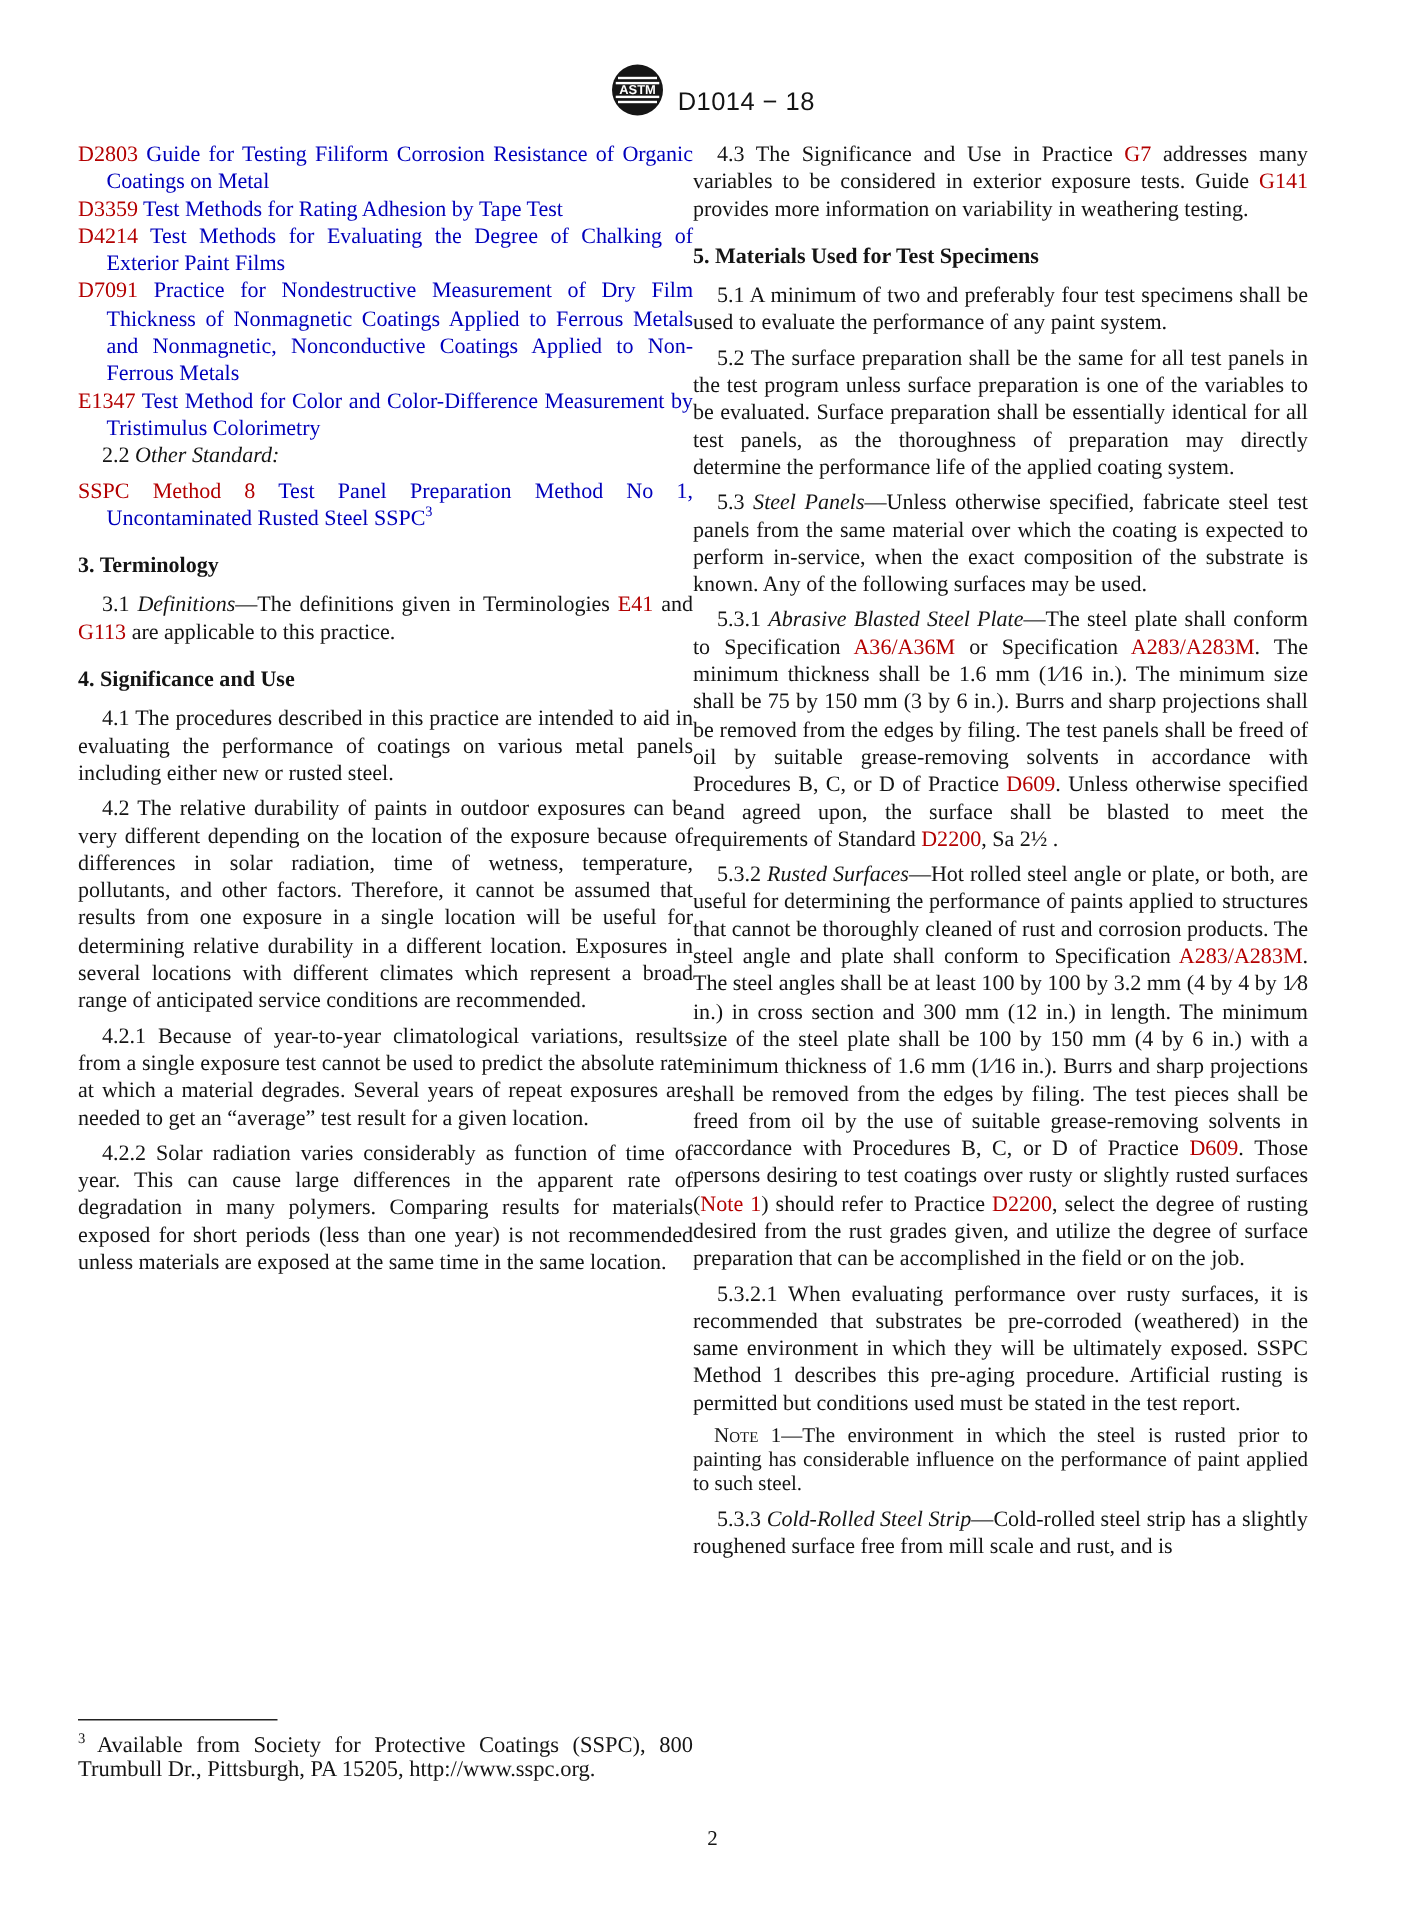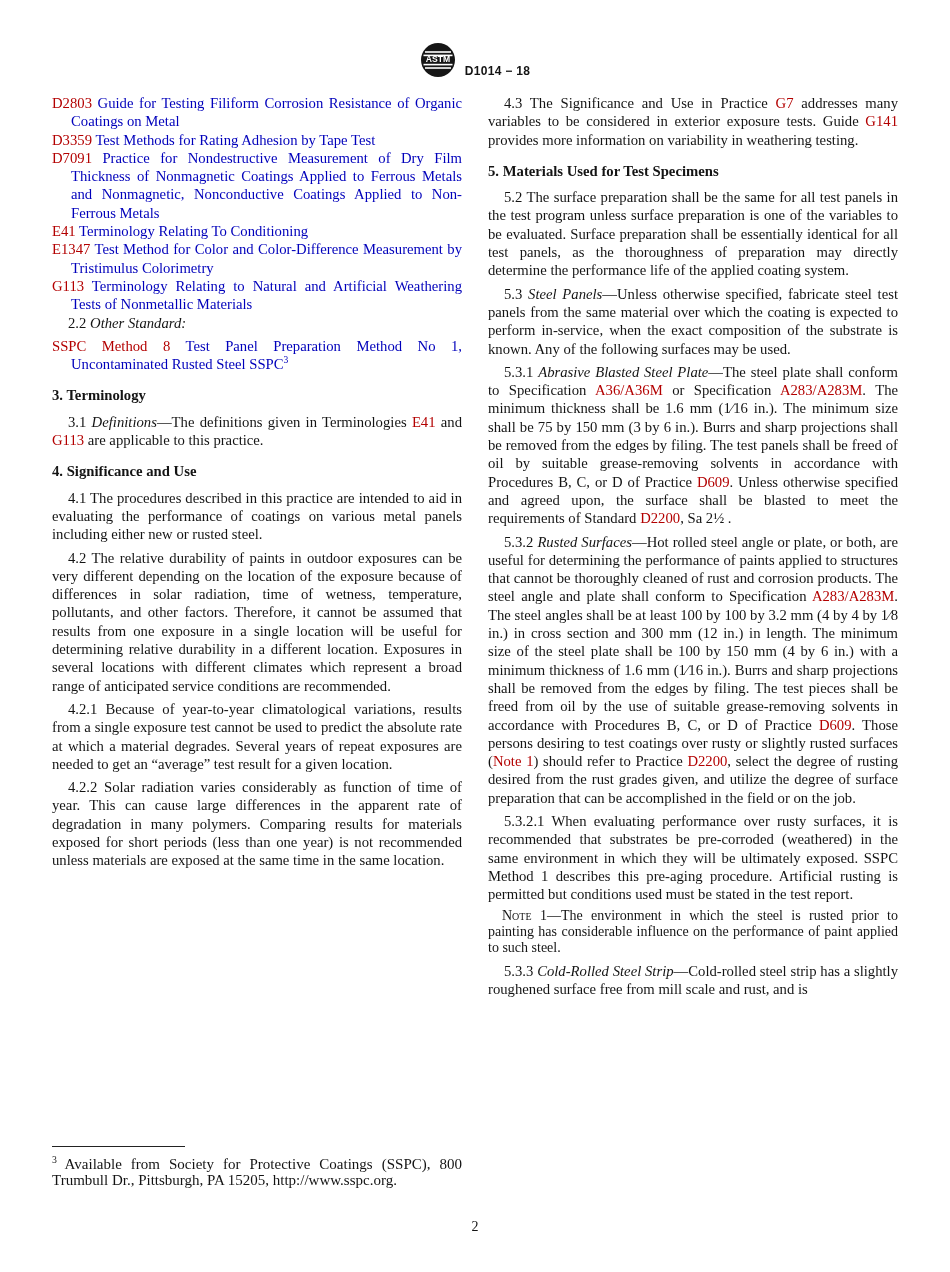--- a/index.html
+++ b/index.html
@@ -17,27 +17,26 @@
   }
   .page-header {
     display: flex;
     justify-content: center;
     align-items: flex-end;
     gap: 9px;
     padding-top: 42px;
   }
   .doc-number {
     font-family: "Liberation Sans", sans-serif;
-    font-weight: 700;
-    font-size: 12px;
+    font-weight: 400;
+    font-size: 17px;
     letter-spacing: 0.3px;
   }
   .columns {
     display: flex;
-    gap: 26px;
     padding: 16px 52px 0 52px;
   }
   .col {
     width: 410px;
     font-size: 14.7px;
     line-height: 18.3px;
   }
   .blk { margin: 0; }
   .blk.p {
     text-align: justify;
@@ -107,37 +106,37 @@
       <text x="18" y="20.4" text-anchor="middle" font-family="Liberation Sans, sans-serif" font-size="8.6" font-weight="bold" fill="#ffffff">ASTM</text>
     </svg>
   </span>
   <span class="doc-number">D1014 − 18</span>
 </header>
 
 <main class="columns">
   <section class="col">
       <div class="blk ref"><span class="red">D2803 </span><span class="blue">Guide for Testing Filiform Corrosion Resistance of Organic Coatings on Metal</span></div>
       <div class="blk ref"><span class="red">D3359 </span><span class="blue">Test Methods for Rating Adhesion by Tape Test</span></div>
+      <div class="blk ref"><span class="red">D4214 </span><span class="blue">Test Methods for Evaluating the Degree of Chalking of Exterior Paint Films</span></div>
       <div class="blk ref"><span class="red">D7091 </span><span class="blue">Practice for Nondestructive Measurement of Dry Film Thickness of Nonmagnetic Coatings Applied to Ferrous Metals and Nonmagnetic, Nonconductive Coatings Applied to Non-Ferrous Metals</span></div>
-      <div class="blk ref"><span class="red">E41 </span><span class="blue">Terminology Relating To Conditioning</span></div>
       <div class="blk ref"><span class="red">E1347 </span><span class="blue">Test Method for Color and Color-Difference Measurement by Tristimulus Colorimetry</span></div>
-      <div class="blk ref"><span class="red">G113 </span><span class="blue">Terminology Relating to Natural and Artificial Weathering Tests of Nonmetallic Materials</span></div>
       <div class="blk p"><span>2.2 </span><span class="i">Other Standard:</span></div>
       <div class="blk ref"><span class="red">SSPC Method 8 </span><span class="blue">Test Panel Preparation Method No 1, Uncontaminated Rusted Steel SSPC</span><span class="sup blue">3</span></div>
       <div class="blk h"><span>3. Terminology</span></div>
       <div class="blk p"><span>3.1 </span><span class="i">Definitions</span><span>—The definitions given in Terminologies </span><span class="red">E41</span><span> and </span><span class="red">G113</span><span> are applicable to this practice.</span></div>
       <div class="blk h"><span>4. Significance and Use</span></div>
       <div class="blk p"><span>4.1 The procedures described in this practice are intended to aid in evaluating the performance of coatings on various metal panels including either new or rusted steel.</span></div>
       <div class="blk p"><span>4.2 The relative durability of paints in outdoor exposures can be very different depending on the location of the exposure because of differences in solar radiation, time of wetness, temperature, pollutants, and other factors. Therefore, it cannot be assumed that results from one exposure in a single location will be useful for determining relative durability in a different location. Exposures in several locations with different climates which represent a broad range of anticipated service conditions are recommended.</span></div>
       <div class="blk p"><span>4.2.1 Because of year-to-year climatological variations, results from a single exposure test cannot be used to predict the absolute rate at which a material degrades. Several years of repeat exposures are needed to get an “average” test result for a given location.</span></div>
       <div class="blk p"><span>4.2.2 Solar radiation varies considerably as function of time of year. This can cause large differences in the apparent rate of degradation in many polymers. Comparing results for materials exposed for short periods (less than one year) is not recommended unless materials are exposed at the same time in the same location.</span></div>
     </section>
   <section class="col">
       <div class="blk p"><span>4.3 The Significance and Use in Practice </span><span class="red">G7</span><span> addresses many variables to be considered in exterior exposure tests. Guide </span><span class="red">G141</span><span> provides more information on variability in weathering testing.</span></div>
       <div class="blk h"><span>5. Materials Used for Test Specimens</span></div>
+      <div class="blk p"><span>5.1 A minimum of two and preferably four test specimens shall be used to evaluate the performance of any paint system.</span></div>
       <div class="blk p"><span>5.2 The surface preparation shall be the same for all test panels in the test program unless surface preparation is one of the variables to be evaluated. Surface preparation shall be essentially identical for all test panels, as the thoroughness of preparation may directly determine the performance life of the applied coating system.</span></div>
       <div class="blk p"><span>5.3 </span><span class="i">Steel Panels</span><span>—Unless otherwise specified, fabricate steel test panels from the same material over which the coating is expected to perform in-service, when the exact composition of the substrate is known. Any of the following surfaces may be used.</span></div>
       <div class="blk p"><span>5.3.1 </span><span class="i">Abrasive Blasted Steel Plate</span><span>—The steel plate shall conform to Specification </span><span class="red">A36/A36M</span><span> or Specification </span><span class="red">A283/A283M</span><span>. The minimum thickness shall be 1.6 mm (1⁄16 in.). The minimum size shall be 75 by 150 mm (3 by 6 in.). Burrs and sharp projections shall be removed from the edges by filing. The test panels shall be freed of oil by suitable grease-removing solvents in accordance with Procedures B, C, or D of Practice </span><span class="red">D609</span><span>. Unless otherwise specified and agreed upon, the surface shall be blasted to meet the requirements of Standard </span><span class="red">D2200</span><span>, Sa 2½ .</span></div>
       <div class="blk p"><span>5.3.2 </span><span class="i">Rusted Surfaces</span><span>—Hot rolled steel angle or plate, or both, are useful for determining the performance of paints applied to structures that cannot be thoroughly cleaned of rust and corrosion products. The steel angle and plate shall conform to Specification </span><span class="red">A283/A283M</span><span>. The steel angles shall be at least 100 by 100 by 3.2 mm (4 by 4 by 1⁄8 in.) in cross section and 300 mm (12 in.) in length. The minimum size of the steel plate shall be 100 by 150 mm (4 by 6 in.) with a minimum thickness of 1.6 mm (1⁄16 in.). Burrs and sharp projections shall be removed from the edges by filing. The test pieces shall be freed from oil by the use of suitable grease-removing solvents in accordance with Procedures B, C, or D of Practice </span><span class="red">D609</span><span>. Those persons desiring to test coatings over rusty or slightly rusted surfaces (</span><span class="red">Note 1</span><span>) should refer to Practice </span><span class="red">D2200</span><span>, select the degree of rusting desired from the rust grades given, and utilize the degree of surface preparation that can be accomplished in the field or on the job.</span></div>
       <div class="blk p"><span>5.3.2.1 When evaluating performance over rusty surfaces, it is recommended that substrates be pre-corroded (weathered) in the same environment in which they will be ultimately exposed. SSPC Method 1 describes this pre-aging procedure. Artificial rusting is permitted but conditions used must be stated in the test report.</span></div>
       <div class="blk note"><span class="sc">Note 1—</span><span>The environment in which the steel is rusted prior to painting has considerable influence on the performance of paint applied to such steel.</span></div>
       <div class="blk p"><span>5.3.3 </span><span class="i">Cold-Rolled Steel Strip</span><span>—Cold-rolled steel strip has a slightly roughened surface free from mill scale and rust, and is</span></div>
     </section>
 </main>
 

